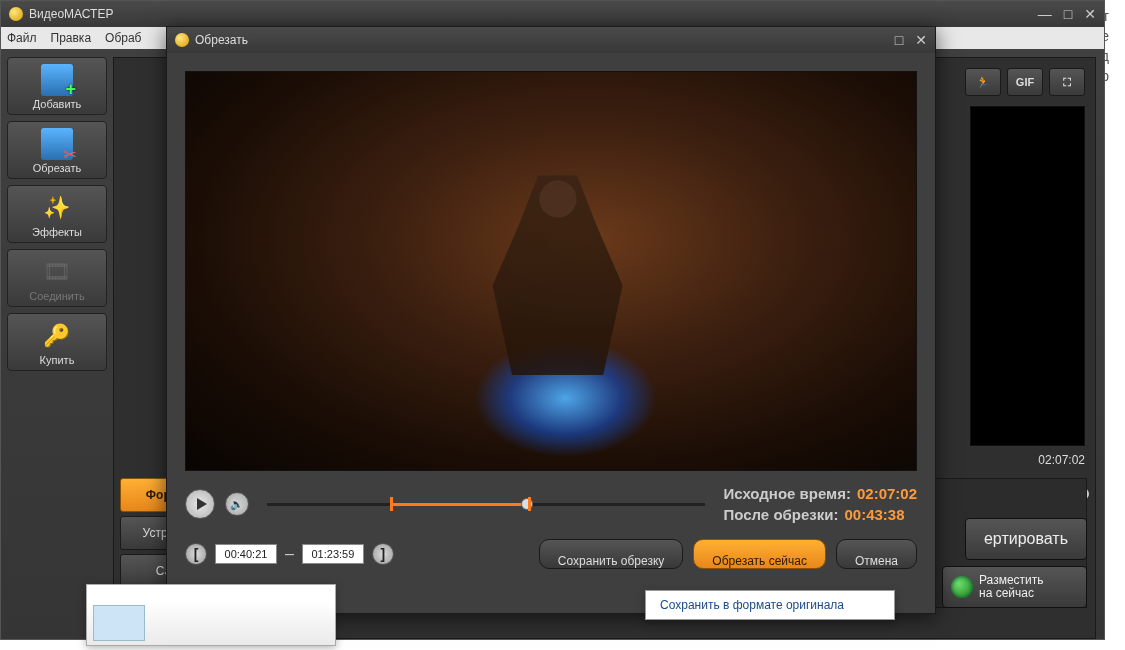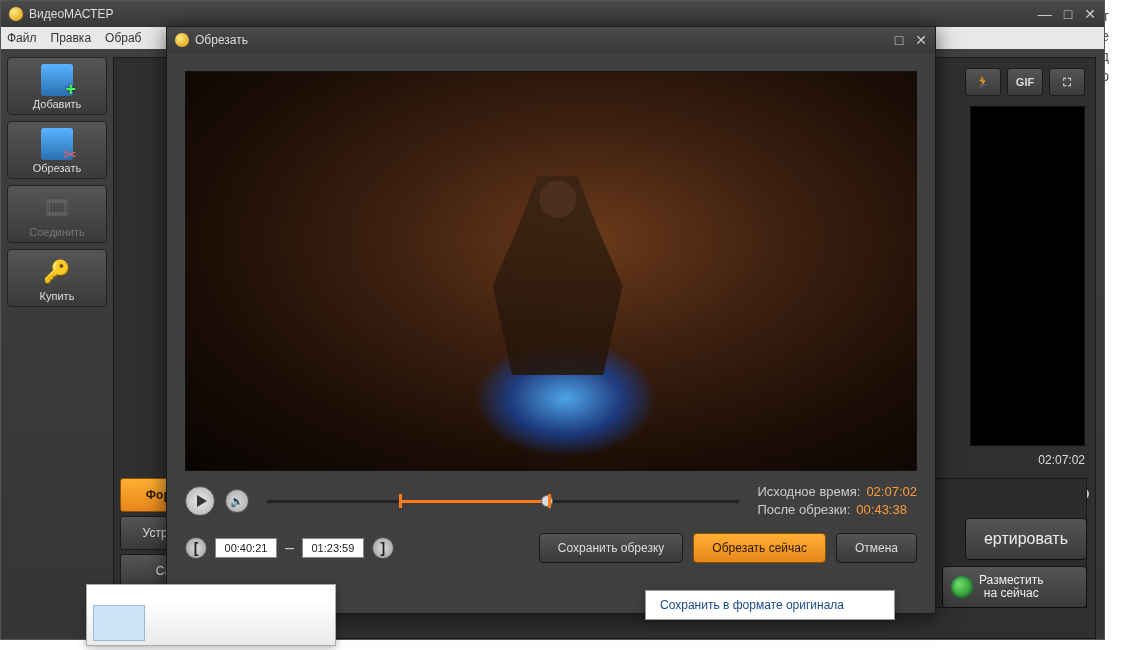--- a/index.html
+++ b/index.html
@@ -44,21 +44,21 @@
 
 
 .bottom-bar { position:absolute; left:0; bottom:0; right:0; height:160px; }
 .tabs-col { position:absolute; left:6px; top:0; width:108px; }
 .tab { height:34px; background:linear-gradient(#555,#3a3a3a); border:1px solid #1a1a1a; border-radius:3px; color:#ddd; font-size:12px; display:flex;align-items:center;justify-content:center; margin-bottom:4px;}
 .tab.active { background:linear-gradient(#ffb033,#e8861a); color:#2a1a00; font-weight:bold; border-color:#8a5200;}
 .format-panel { position:absolute; left:120px; top:0; right:8px; height:130px; background:#2c2c2c; border:1px solid #1a1a1a; padding:6px 8px; color:#ccc; font-size:11px; display:flex; gap:10px;}
 .format-panel .label { color:#ccc; }
 .format-item { background:linear-gradient(#3a6bb5,#284b85); border:1px solid #1a3660; border-radius:3px; width:60px; height:60px; color:#fff; font-size:10px; display:flex;flex-direction:column;align-items:center;justify-content:center; margin-top:14px;}
 .convert-btn { position:absolute; right:8px; top:40px; height:42px; padding:0 18px; background:linear-gradient(#555,#3a3a3a); border:1px solid #111; border-radius:4px; color:#eee; font-size:16px; display:flex;align-items:center;}
-.publish-btn { position:absolute; right:8px; top:88px; height:42px; width:145px; background:linear-gradient(#555,#3a3a3a); border:1px solid #111; border-radius:4px; color:#eee; font-size:12px; display:flex;align-items:center; gap:6px; padding:0 8px; line-height:1.1;text-align:center;}
+.publish-btn { position:absolute; right:8px; top:88px; height:42px; width:145px; background:linear-gradient(#555,#3a3a3a); border:1px solid #111; border-radius:4px; color:#eee; font-size:12px; display:flex;align-items:center; gap:6px; padding:0 8px; line-height:1.1;}
 .globe { width:22px;height:22px; border-radius:50%; background:radial-gradient(circle at 35% 35%,#6de06d,#1a7a1a); box-shadow:inset 0 0 4px #053;}
 
 
 .modal { position:absolute; left:166px; top:26px; width:770px; height:588px; background:#3f3f3f; border:1px solid #1a1a1a; box-shadow:0 4px 20px rgba(0,0,0,0.6); }
 .modal .titlebar { background:linear-gradient(#4a4a4a,#383838); }
 .modal .titlebar .win-ctrls span { cursor:pointer; }
 .video-frame { margin:18px 18px 8px; height:400px; background:#000; border:1px solid #111; position:relative; overflow:hidden;}
 .scene { position:absolute; inset:0; background:
   radial-gradient(ellipse 140px 90px at 52% 82%, rgba(80,180,255,0.9), rgba(20,80,200,0.6) 40%, transparent 65%),
   radial-gradient(ellipse at 55% 42%, #6b3a1a 0%, #3d2010 35%, #1a0d05 70%, #080402 100%);
@@ -71,29 +71,29 @@
 
 .controls-row { display:flex; align-items:center; padding:4px 18px; gap:10px; }
 .play-btn { width:30px;height:30px;border-radius:50%;background:radial-gradient(#e8e8e8,#b0b0b0);border:1px solid #555;display:flex;align-items:center;justify-content:center;}
 .play-btn::before{content:"";border-left:10px solid #333;border-top:6px solid transparent;border-bottom:6px solid transparent;margin-left:3px;}
 .snd-btn { width:24px;height:24px;border-radius:50%;background:radial-gradient(#e0e0e0,#a0a0a0);border:1px solid #555;display:flex;align-items:center;justify-content:center;font-size:11px;}
 .timeline { flex:1; height:20px; position:relative; margin:0 8px;}
 .tl-track { position:absolute; top:9px; left:0; right:0; height:3px; background:#222; }
 .tl-sel { position:absolute; top:9px; left:28%; width:31%; height:3px; background:#ff7a1a; }
 .tl-handle { position:absolute; top:4px; width:12px;height:12px;border-radius:50%;background:#ddd;border:1px solid #666;}
 .tl-mark { position:absolute; top:3px; width:3px; height:14px; background:#ff7a1a;}
-.time-info { font-size:13px; color:#ccc; line-height:1.4; min-width:150px;}
+.time-info { font-size:15px; color:#ccc; line-height:1.4; min-width:150px;font-weight:bold;}
 .time-info .tv { color:#ff9a3a; display:inline-block; margin-left:6px;}
 
 .trim-row { display:flex; align-items:center; padding:10px 18px; gap:8px;}
 .bracket { width:22px;height:22px;border-radius:50%;background:radial-gradient(#ddd,#999);border:1px solid #555;color:#222;font-weight:bold;display:flex;align-items:center;justify-content:center;font-size:14px;}
 .time-input { width:62px; height:20px; background:#fff; border:1px solid #888; font-size:11px; text-align:center; color:#222;}
 .dash { color:#ccc; }
 .modal-btns { margin-left:auto; display:flex; gap:10px;}
-.m-btn { height:30px; padding:0 18px; border-radius:4px; border:1px solid #1a1a1a; background:linear-gradient(#555,#383838); color:#ddd; font-size:12px; display:flex;align-items:center;}
+.m-btn { height:30px; padding:0 18px; border-radius:10px; border:1px solid #1a1a1a; background:linear-gradient(#555,#383838); color:#ddd; font-size:12px; display:flex;align-items:flex-end;}
 .m-btn.primary { background:linear-gradient(#ffb033,#e8861a); color:#2a1a00; border-color:#8a5200; font-weight:normal;}
 
 
 .dropdown { position:absolute; left:645px; top:590px; width:250px; background:#fff; border:1px solid #999; box-shadow:0 3px 10px rgba(0,0,0,0.3); z-index:50;}
 .dropdown .item { padding:7px 14px; font-size:12px; color:#1a4b8a; cursor:pointer;}
 
 
 .bg-row { position:absolute; right:4px; font-size:14px; color:#555; background:#fff; padding:2px 12px 2px 8px;}
 
 
@@ -128,20 +128,24 @@
 
   <div class="main-body">
     <div class="sidebar">
       <div class="sb-btn add">
         <div class="sb-icon"></div>
         <span>Добавить</span>
       </div>
       <div class="sb-btn trim">
         <div class="sb-icon"></div>
         <span>Обрезать</span>
+      </div>
+      <div class="sb-btn fx">
+        <div class="sb-icon"></div>
+        <span>Эффекты</span>
       </div>
       <div class="sb-btn join disabled">
         <div class="sb-icon"></div>
         <span>Соединить</span>
       </div>
       <div class="sb-btn buy">
         <div class="sb-icon"></div>
         <span>Купить</span>
       </div>
     </div>

